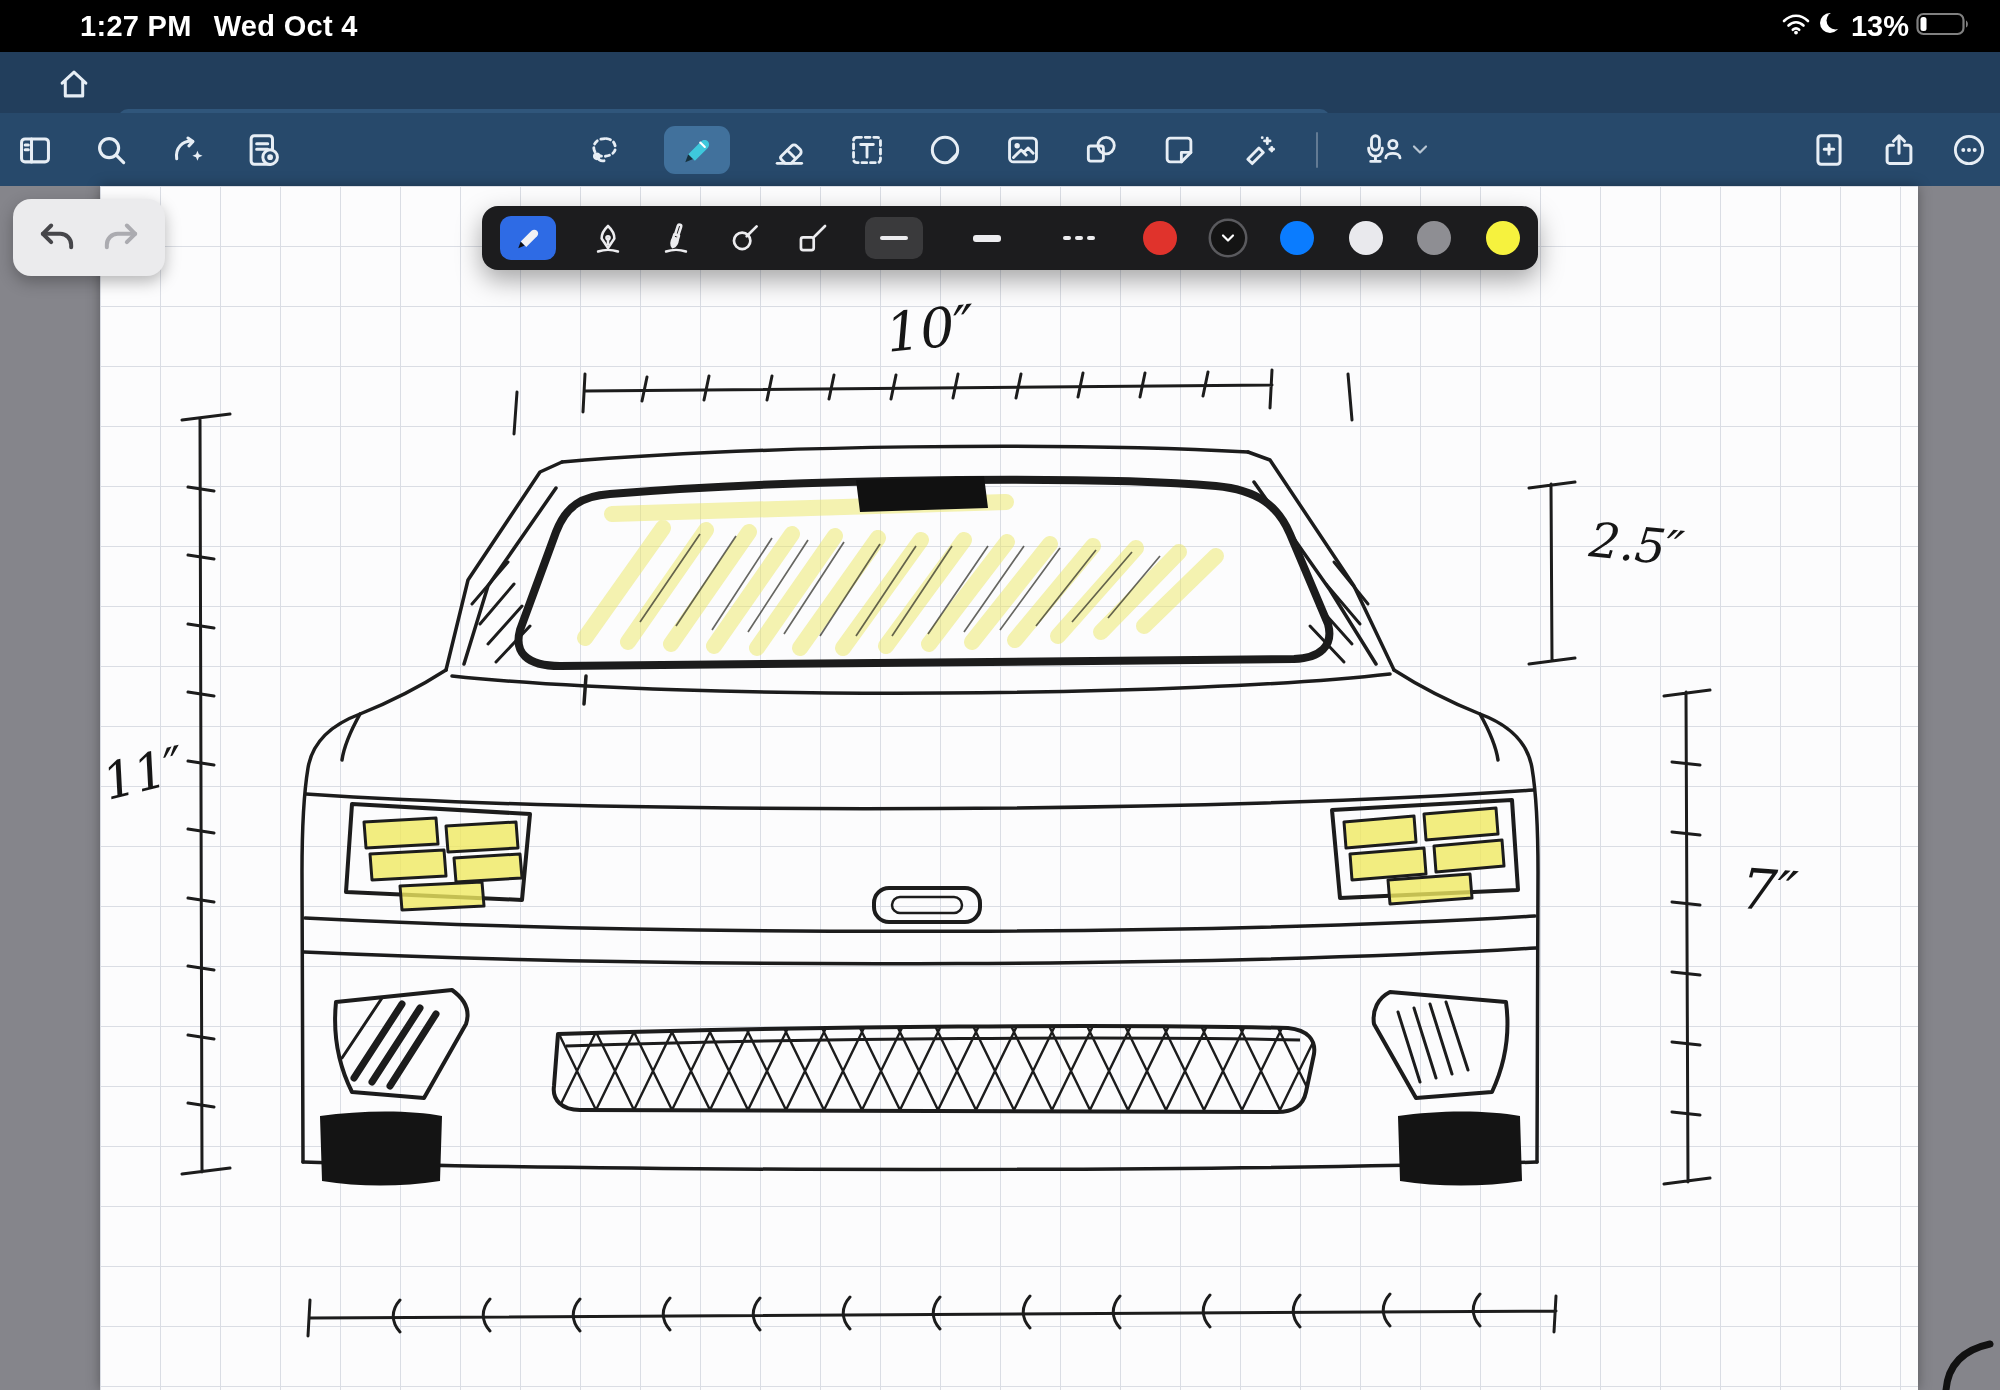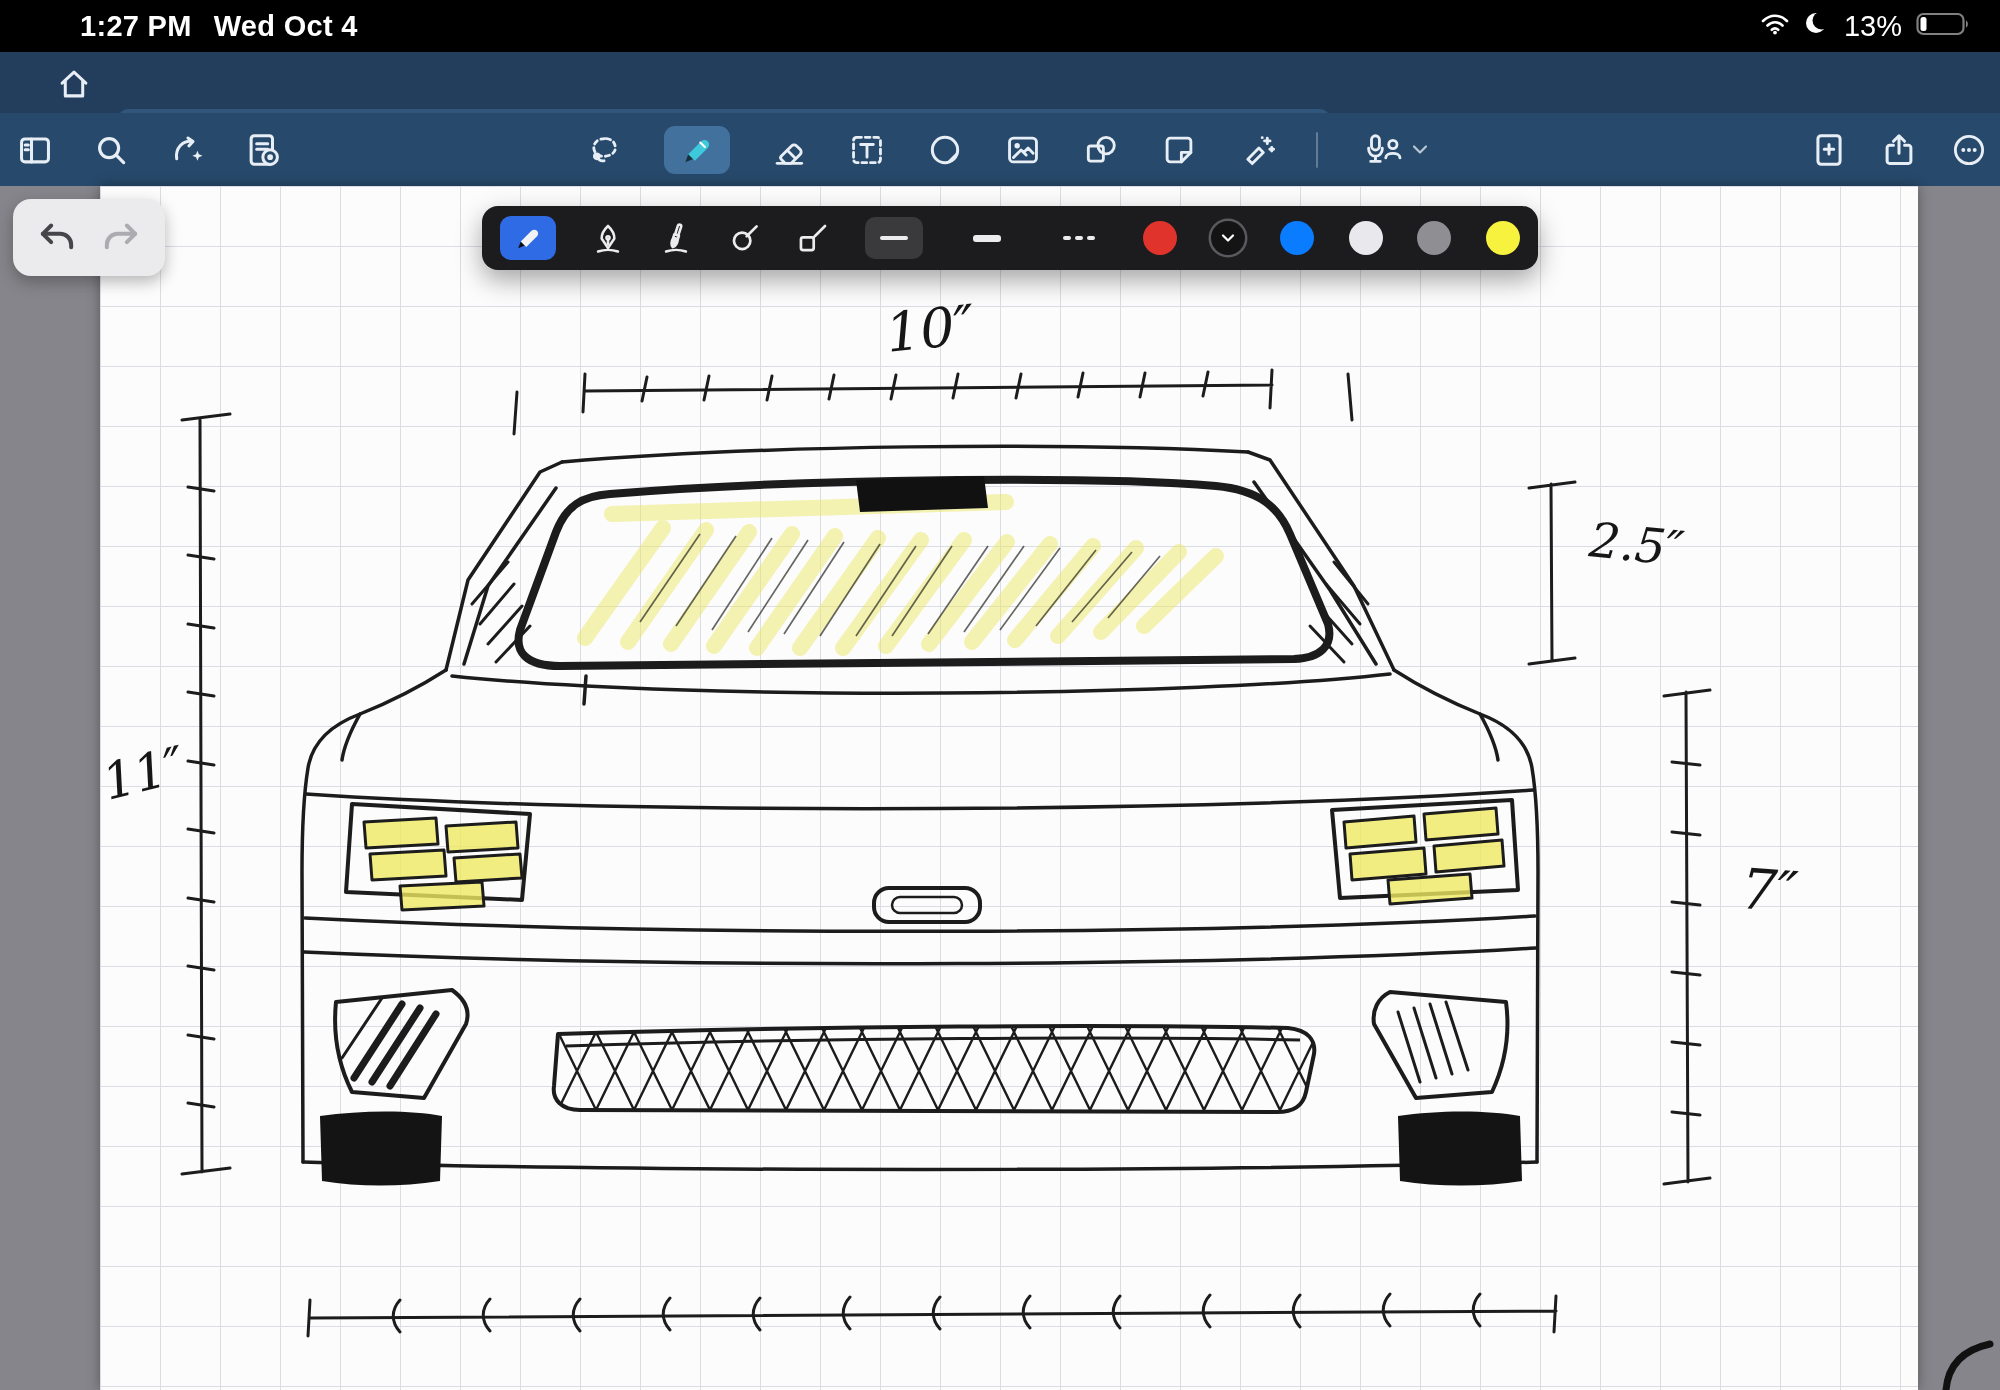--- a/index.html
+++ b/index.html
@@ -4,21 +4,21 @@
 <style>
   * { margin:0; padding:0; box-sizing:border-box; }
   html,body { background:#000; }
   body { font-family:"Liberation Sans", sans-serif; }
   .screen { position:relative; width:2000px; height:1390px; overflow:hidden; background:#000; }
 
   
   .status-bar { position:absolute; top:0; left:0; right:0; height:52px; background:#000; color:#fff;
     display:flex; justify-content:space-between; align-items:center; padding:0 30px 0 36px;margin-left:44px; }
   .sb-left { display:flex; gap:22px; font-size:29px; font-weight:600; letter-spacing:.3px; }
-  .sb-right { display:flex; align-items:center; gap:14px; font-size:29px; font-weight:400; }
+  .sb-right { display:flex; align-items:center; gap:7px; font-size:29px; font-weight:700; }
 
   
   .tab-bar { position:absolute; top:52px; left:0; right:0; height:61px; background:#223E5C; }
   .home-btn { position:absolute; left:52px; top:12px; width:44px; height:40px; display:flex; align-items:center; justify-content:center; }
   .tab-active { position:absolute; left:118px; top:57px; width:1212px; height:52px; background:#30567B;
     border-radius:10px 10px 0 0; display:flex; align-items:center; padding:0 22px 0 28px; color:#E9EFF5; }
   .tab-active .tab-label { font-size:30px; }
   .tab-active .spacer { flex:1; }
   .tab-inactive { position:absolute; left:1336px; top:57px; right:0; height:52px; display:flex; align-items:center;
     padding:0 26px 0 60px; color:#CDD7E1; }

